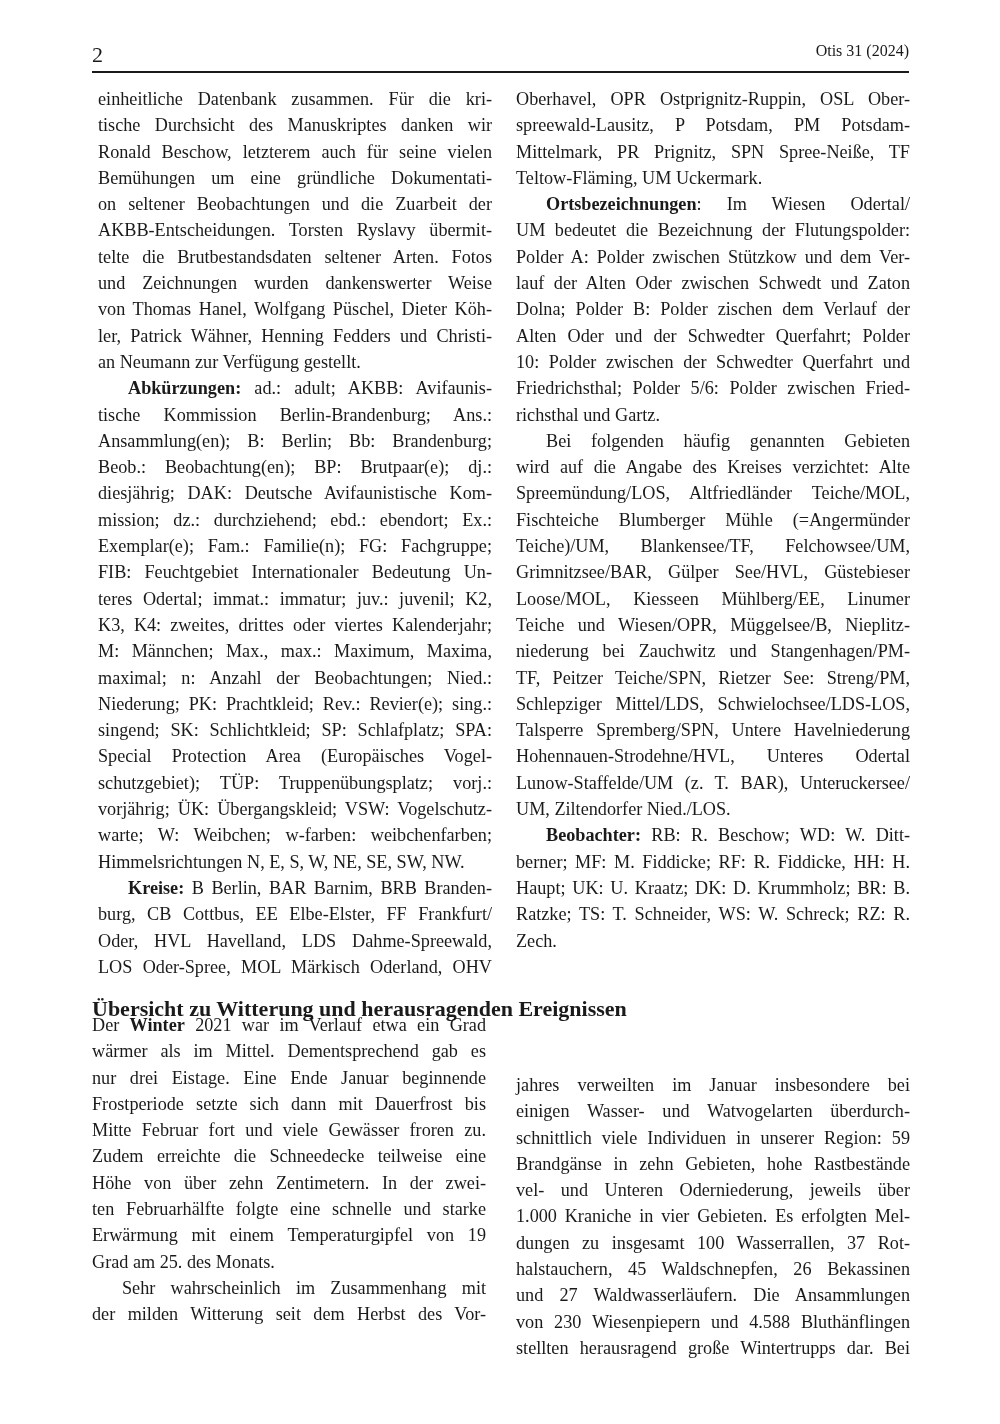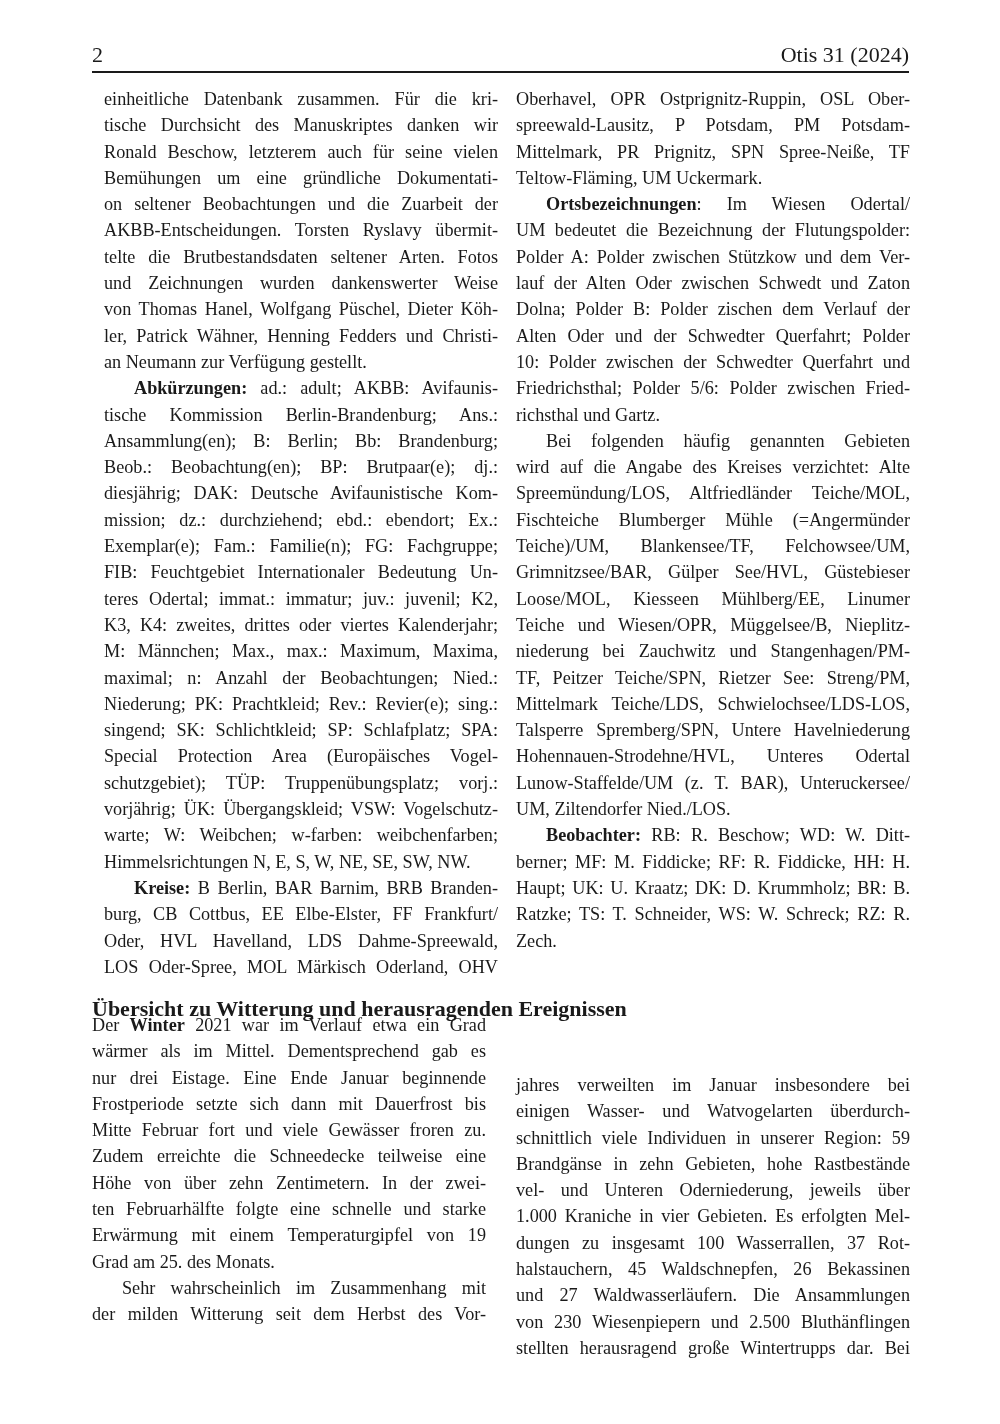--- a/index.html
+++ b/index.html
@@ -7,28 +7,28 @@
     width: 1000px; height: 1424px; position: relative; overflow: hidden;
     font-family: "Liberation Serif", "DejaVu Serif", serif;
     color: #1a1a1a;
   }
   .page { position: absolute; left: 92px; top: 0; width: 817px; }
   .header {
     position: absolute; left: 0; top: 40px; width: 817px; height: 31px;
     border-bottom: 2px solid #1a1a1a;
   }
   .header .pageno { position: absolute; left: 0; top: 2px; font-size: 22px; }
-  .header .journal { position: absolute; right: 0; top: 2px; font-size: 22px; text-align: right; }
+  .header .journal { position: absolute; right: 0; top: 2px; font-size: 16px; text-align: right; }
   .col {
     position: absolute; width: 394px;
     font-size: 18.2px; line-height: 26.3px;
     text-align: justify; hyphens: manual;
   }
   .col b { font-weight: bold; }
-  .col-left-top { left: 12px; top: 86px; }
+  .col-left-top { left: 6px; top: 86px; }
   .col-right-top { left: 424px; top: 86px; }
   .section-title {
     position: absolute; left: 0; top: 994px; width: 817px;
     font-size: 22px; font-weight: bold; line-height: 30px;
   }
   .col-left-bottom { left: 0; top: 1012px; }
   .col-right-bottom { left: 424px; top: 1072px; }
   .line { display: block; text-align: justify; text-align-last: justify; white-space: nowrap; }
   .line.last { text-align-last: left; }
   .line.ind { padding-left: 30px; }
@@ -108,21 +108,21 @@
       <span class="line ind">Bei folgenden häufig genannten Gebieten</span>
       <span class="line">wird auf die Angabe des Kreises verzichtet: Alte</span>
       <span class="line">Spreemündung/LOS, Altfriedländer Teiche/MOL,</span>
       <span class="line">Fischteiche Blumberger Mühle (=Angermünder</span>
       <span class="line">Teiche)/UM, Blankensee/TF, Felchowsee/UM,</span>
       <span class="line">Grimnitzsee/BAR, Gülper See/HVL, Güstebieser</span>
       <span class="line">Loose/MOL, Kiesseen Mühlberg/EE, Linumer</span>
       <span class="line">Teiche und Wiesen/OPR, Müggelsee/B, Nieplitz-</span>
       <span class="line">niederung bei Zauchwitz und Stangenhagen/PM-</span>
       <span class="line">TF, Peitzer Teiche/SPN, Rietzer See: Streng/PM,</span>
-      <span class="line">Mittelmark Teiche/LDS, Schwielochsee/LDS-LOS,</span>
+      <span class="line">Schlepziger Mittel/LDS, Schwielochsee/LDS-LOS,</span>
       <span class="line">Talsperre Spremberg/SPN, Untere Havelniederung</span>
       <span class="line">Hohennauen-Strodehne/HVL, Unteres Odertal</span>
       <span class="line">Lunow-Staffelde/UM (z. T. BAR), Unteruckersee/</span>
       <span class="line last">UM, Ziltendorfer Nied./LOS.</span>
     </div>
     <div>
       <span class="line ind"><b>Beobachter:</b><span> RB: R. Beschow; WD: W. Ditt-</span></span>
       <span class="line">berner; MF: M. Fiddicke; RF: R. Fiddicke, HH: H.</span>
       <span class="line">Haupt; UK: U. Kraatz; DK: D. Krummholz; BR: B.</span>
       <span class="line">Ratzke; TS: T. Schneider, WS: W. Schreck; RZ: R.</span>
@@ -155,18 +155,18 @@
     <div>
       <span class="line">jahres verweilten im Januar insbesondere bei</span>
       <span class="line">einigen Wasser- und Watvogelarten überdurch-</span>
       <span class="line">schnittlich viele Individuen in unserer Region: 59</span>
       <span class="line">Brandgänse in zehn Gebieten, hohe Rastbestände</span>
       <span class="line">vel- und Unteren Oderniederung, jeweils über</span>
       <span class="line">1.000 Kraniche in vier Gebieten. Es erfolgten Mel-</span>
       <span class="line">dungen zu insgesamt 100 Wasserrallen, 37 Rot-</span>
       <span class="line">halstauchern, 45 Waldschnepfen, 26 Bekassinen</span>
       <span class="line">und 27 Waldwasserläufern. Die Ansammlungen</span>
-      <span class="line">von 230 Wiesenpiepern und 2.500 Bluthänflingen</span>
+      <span class="line">von 230 Wiesenpiepern und 4.588 Bluthänflingen</span>
       <span class="line">stellten herausragend große Wintertrupps dar. Bei</span>
     </div>
   </div>
 
 </div>
 
 </body></html>

